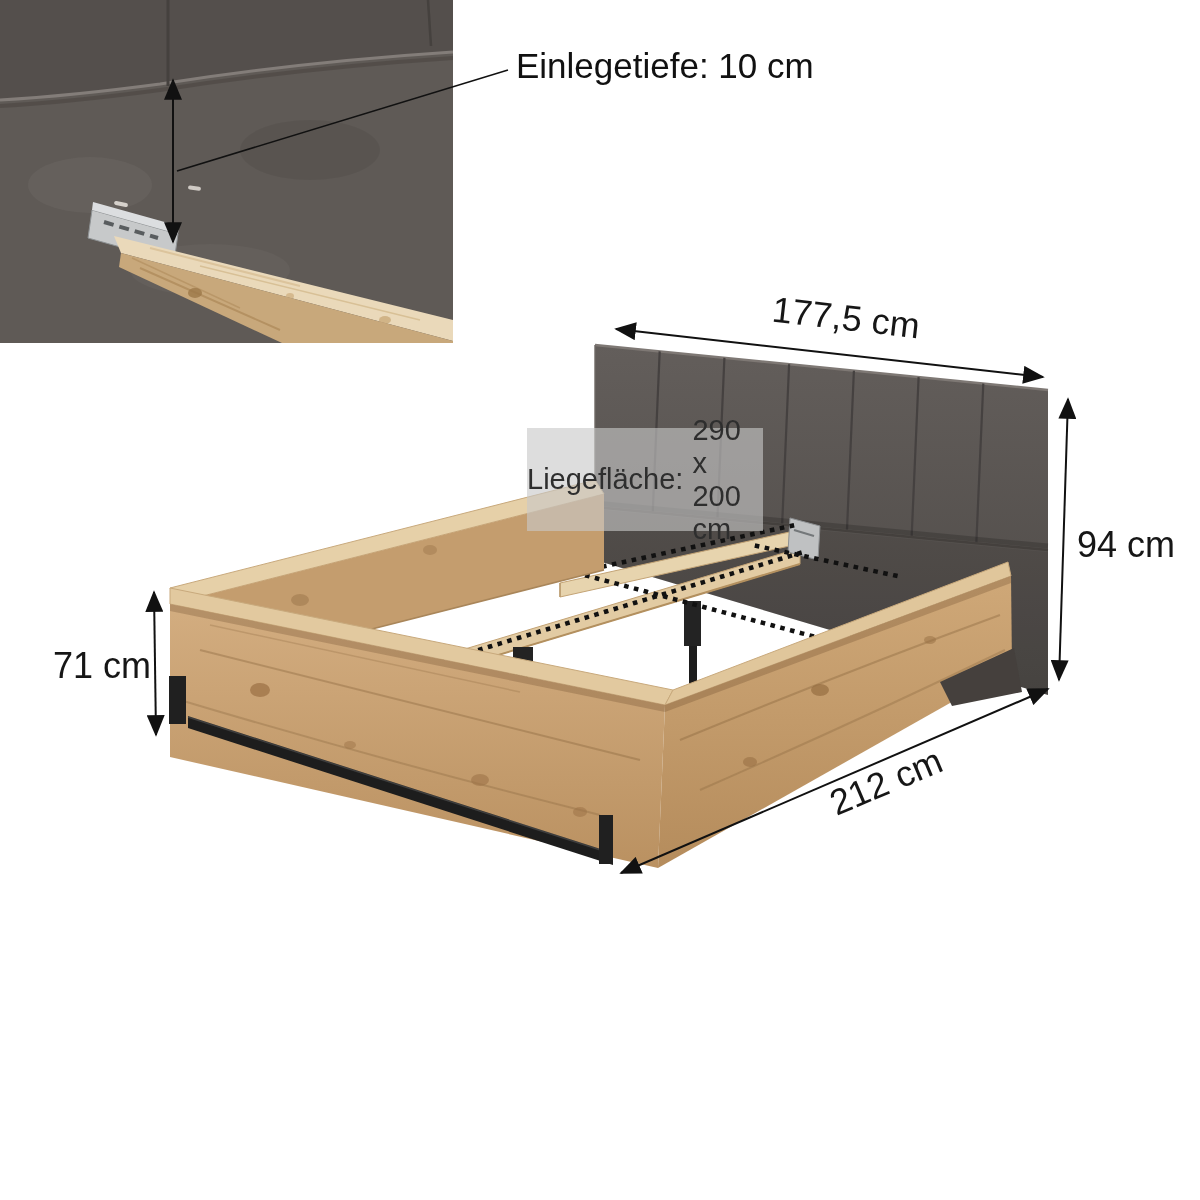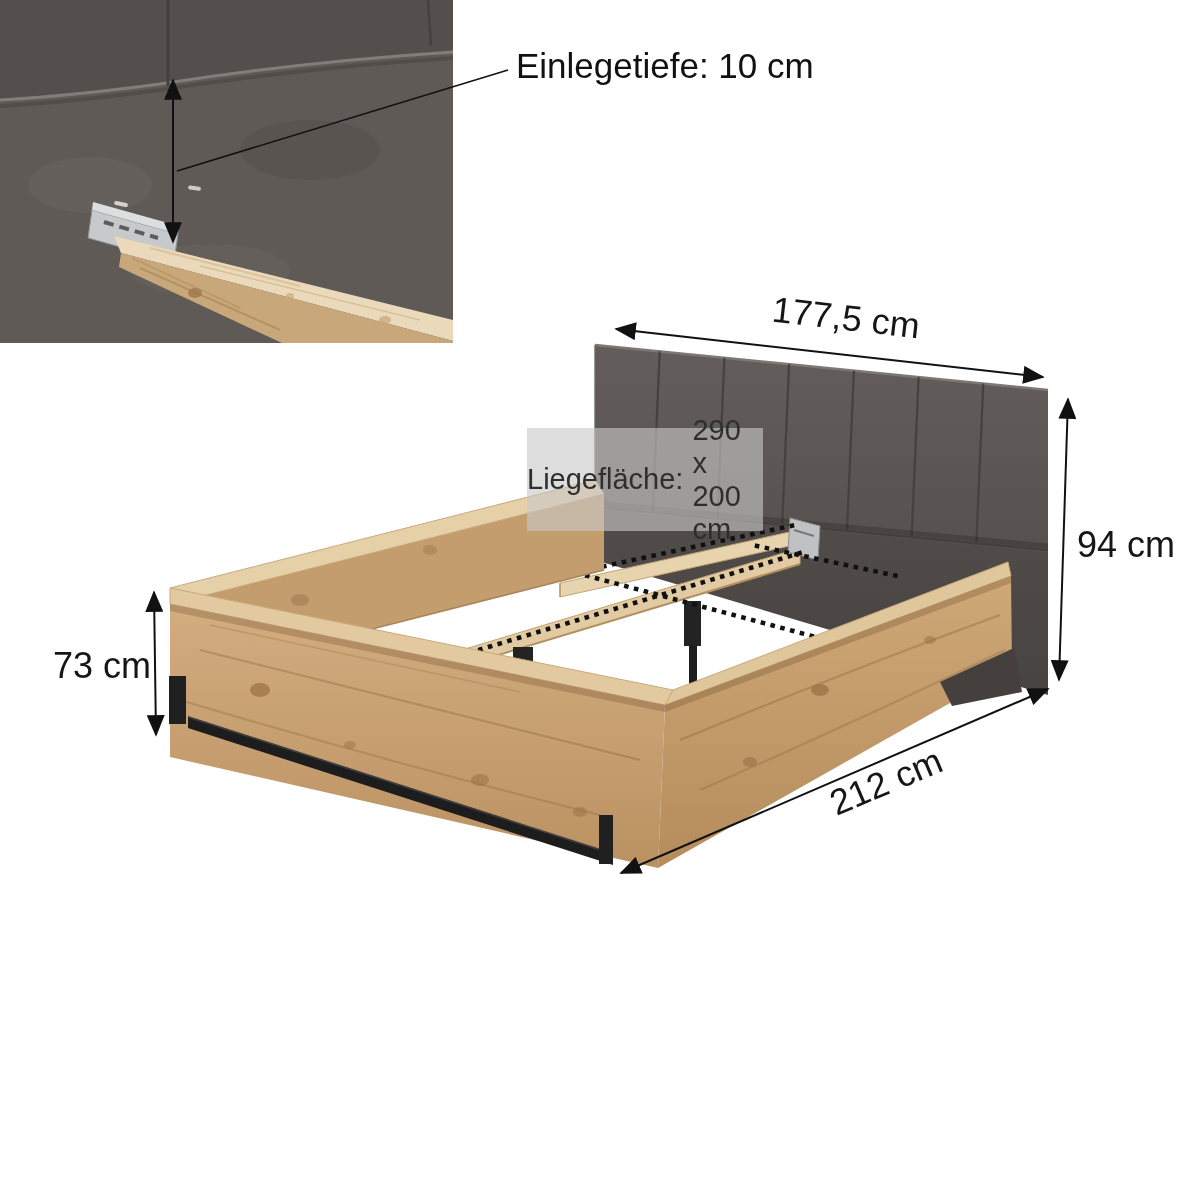--- a/index.html
+++ b/index.html
@@ -193,21 +193,21 @@
       <line x1="508" y1="70" x2="177" y2="171" stroke-width="1.5"></line>
     </g>
   </svg>
 
   <div class="inset-label">Einlegetiefe: 10 cm</div>
 
   <div class="dim-label centered rot177" style="left:756px;top:298px;width:180px;">177,5 cm</div>
 
   <div class="dim-label" style="left:1077px;top:525px;">94 cm</div>
 
-  <div class="dim-label" style="left:53px;top:646px;">73 cm</div>
+  <div class="dim-label" style="left:53px;top:646px;">71 cm</div>
 
   <div class="dim-label centered rot212" style="left:800px;top:762px;width:172px;">212 cm</div>
 
   <div class="surface-box">
     <span>Liegefläche:</span>
     <span>290 x 200 cm</span>
   </div>
 
 </div>
 

